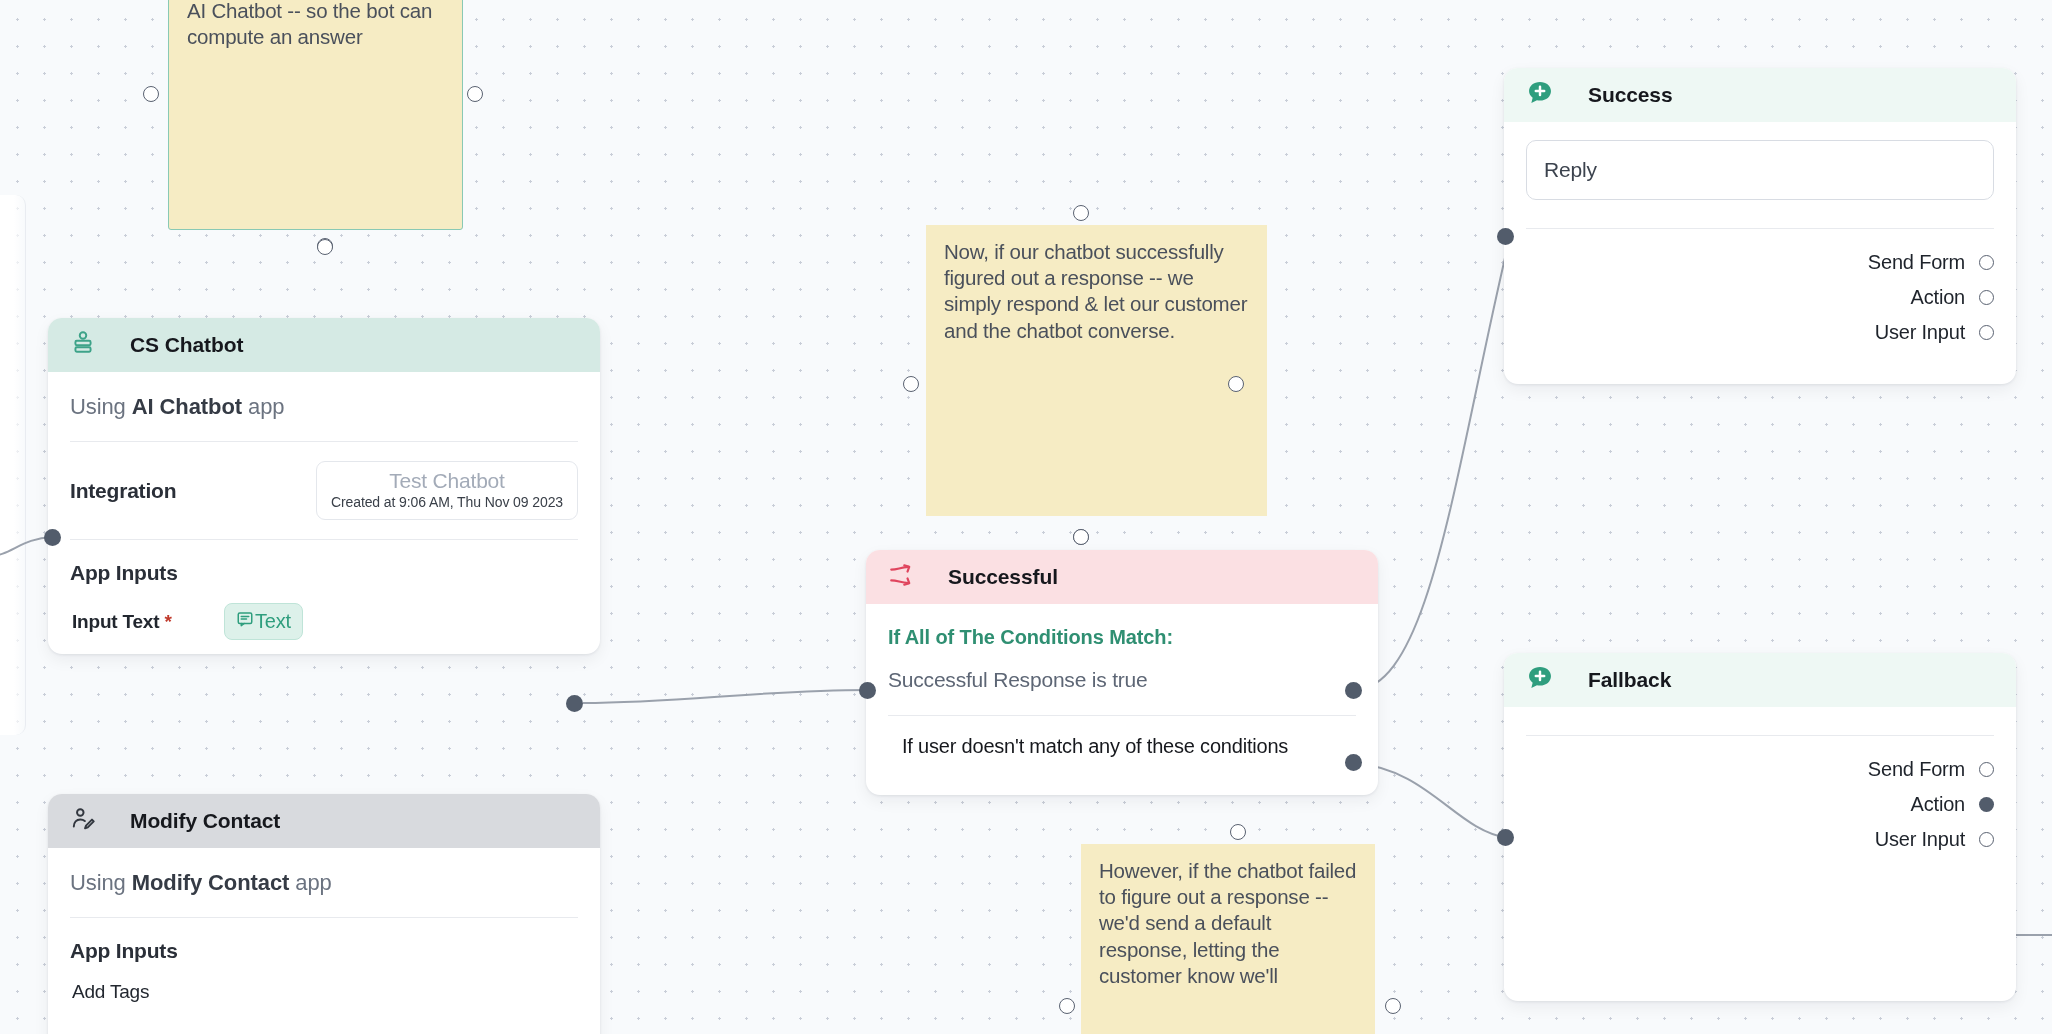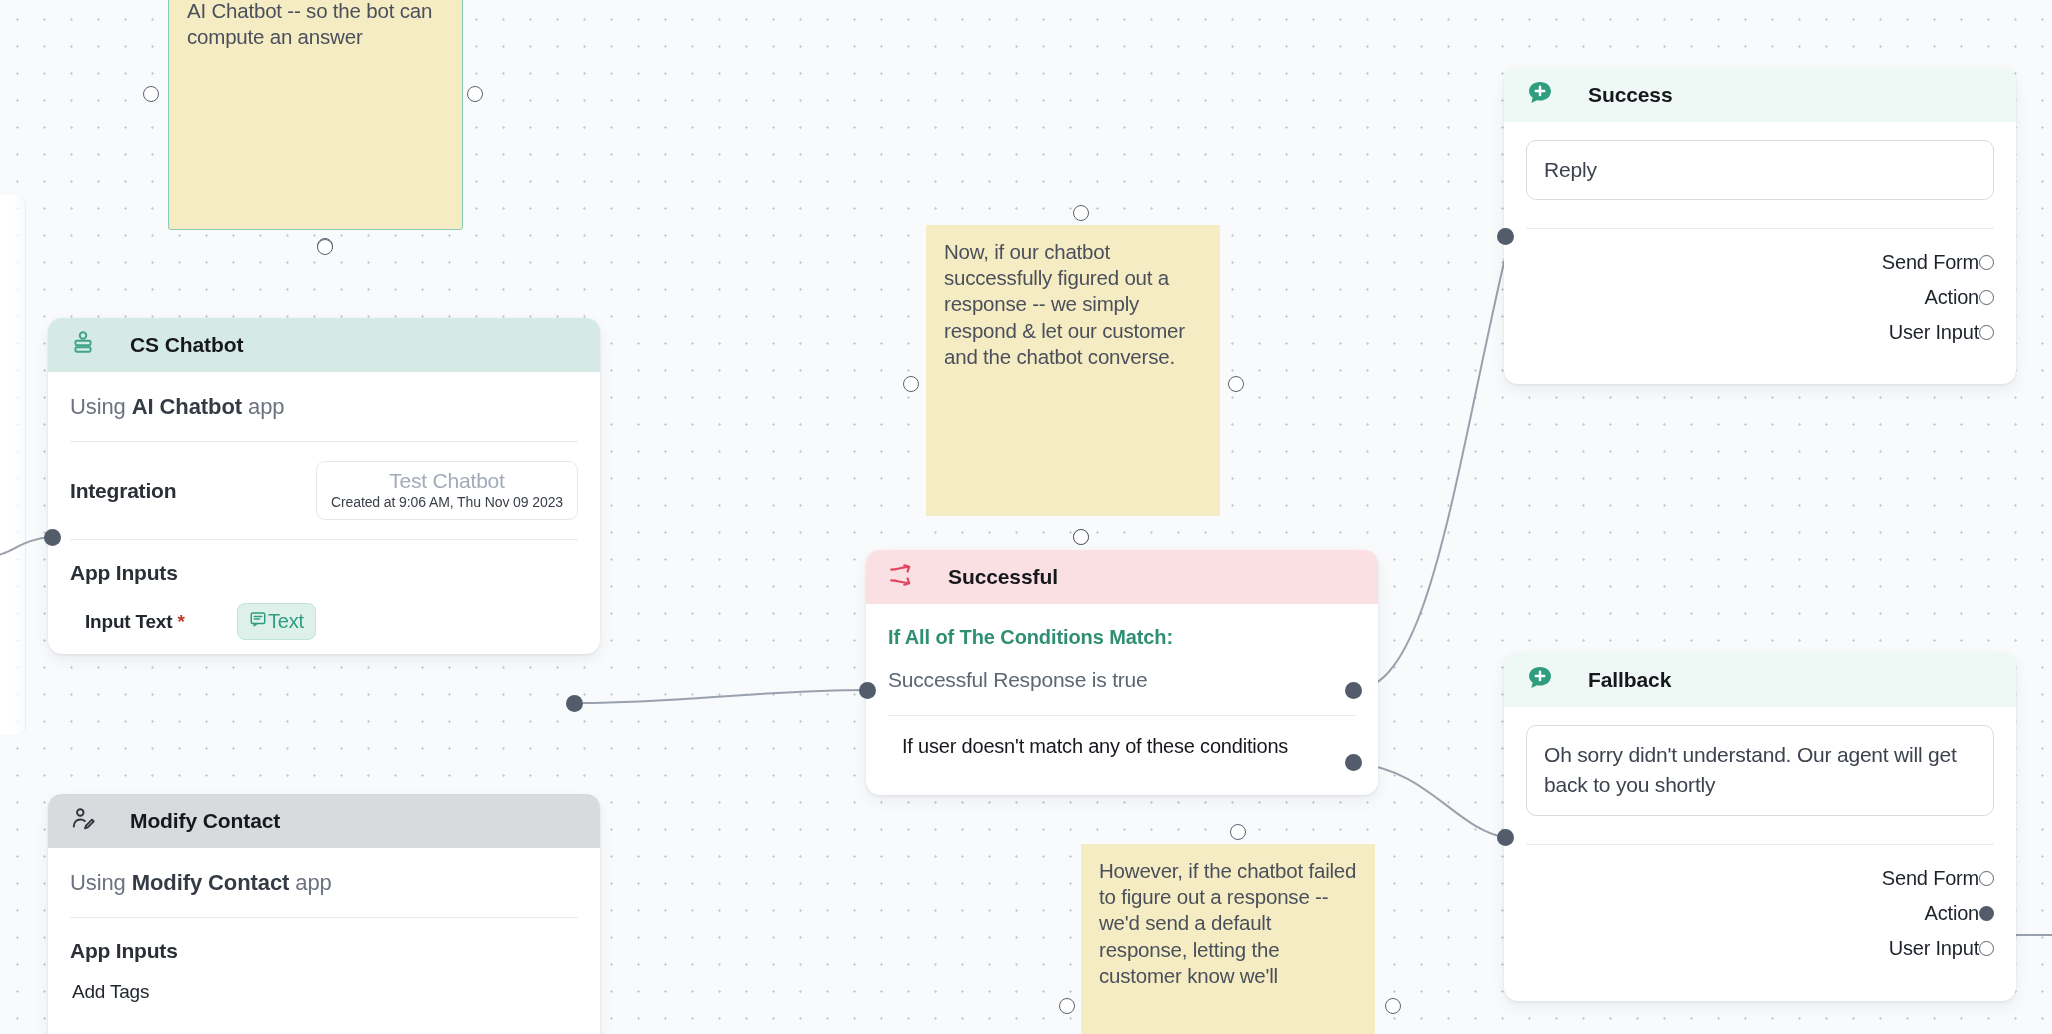--- a/index.html
+++ b/index.html
@@ -124,21 +124,20 @@
     display: flex;
     align-items: center;
     padding: 14px 0 17px 2px;
   }
   .input-row .lbl {
     font-size: 19px;
     font-weight: 700;
     color: #22272f;
     width: 152px;
     letter-spacing: -0.2px;
-    margin-left: 13px;
   }
   .req { color: #c0392b; font-weight: 700; }
   .chip {
     display: inline-flex;
     align-items: center;
     gap: 1px;
     background: #ddf1ea;
     border: 1px solid #bfe4d8;
     border-radius: 8px;
     padding: 6px 11px;
@@ -201,20 +200,21 @@
     min-height: 52px;
   }
   .reply-box.placeholder { color: #3c434e; }
   .reply-spacer { height: 28px; }
 
   .opt-list { padding: 16px 0 18px 0; }
   .opt {
     display: flex;
     align-items: center;
     justify-content: flex-end;
+    gap: 14px;
     font-size: 20px;
     color: #1e232b;
     padding: 6px 0;
     letter-spacing: -0.2px;
   }
   .dot-o {
     width: 15px; height: 15px;
     border: 1.6px solid #5a6271;
     border-radius: 50%;
     background: transparent;
@@ -348,21 +348,21 @@
     <div class="card-body">
       <div class="row-using">
         <span>Using </span><b>Modify Contact</b><span> app</span>
       </div>
       <div class="divider"></div>
       <div class="section-head">App Inputs</div>
       <div class="add-tags">Add Tags</div>
     </div>
   </div>
 
-  <div class="note" style="left:926px; top:225px; width:294px; height:291px;">
+  <div class="note" style="left:926px; top:225px; width:341px; height:291px;">
     <p>Now, if our chatbot successfully figured out a response -- we simply respond &amp; let our customer and the chatbot converse.</p>
   </div>
   <div class="port hollow" style="left:1073px; top:205px;"></div>
   <div class="port hollow" style="left:903px; top:376px;"></div>
   <div class="port hollow" style="left:1228px; top:376px;"></div>
   <div class="port hollow" style="left:1073px; top:529px;"></div>
 
   <div class="card" style="left:866px; top:550px; width:512px; height:245px;">
     <div class="card-header hdr-pink">
       <span>
@@ -432,21 +432,20 @@
       <span>
         <svg width="28" height="28" viewBox="0 0 24 24">
           <path d="M12 2.6 C6.6 2.6, 2.6 6, 2.6 10.3 C2.6 12.6, 3.8 14.6, 5.7 16 L4.6 20.6 L9.4 18.2 C10.2 18.4, 11.1 18.5, 12 18.5 C17.4 18.5, 21.4 15.1, 21.4 10.3 C21.4 6, 17.4 2.6, 12 2.6 Z" fill="#2f9e7e"></path>
           <line x1="12" y1="6.6" x2="12" y2="13.8" stroke="#ffffff" stroke-width="2.1" stroke-linecap="round"></line>
           <line x1="8.4" y1="10.2" x2="15.6" y2="10.2" stroke="#ffffff" stroke-width="2.1" stroke-linecap="round"></line>
         </svg>
       </span>
       <span class="title">Fallback</span>
     </div>
     <div class="card-body">
-      <div class="reply-box">Oh sorry didn't understand. Our agent will get back to you shortly</div>
       <div class="reply-spacer"></div>
       <div class="divider"></div>
       <div class="opt-list">
         <div class="opt">
           <span>Send Form</span>
           <span class="dot-o"></span>
         </div>
         <div class="opt">
           <span>Action</span>
           <span class="dot-f"></span>

